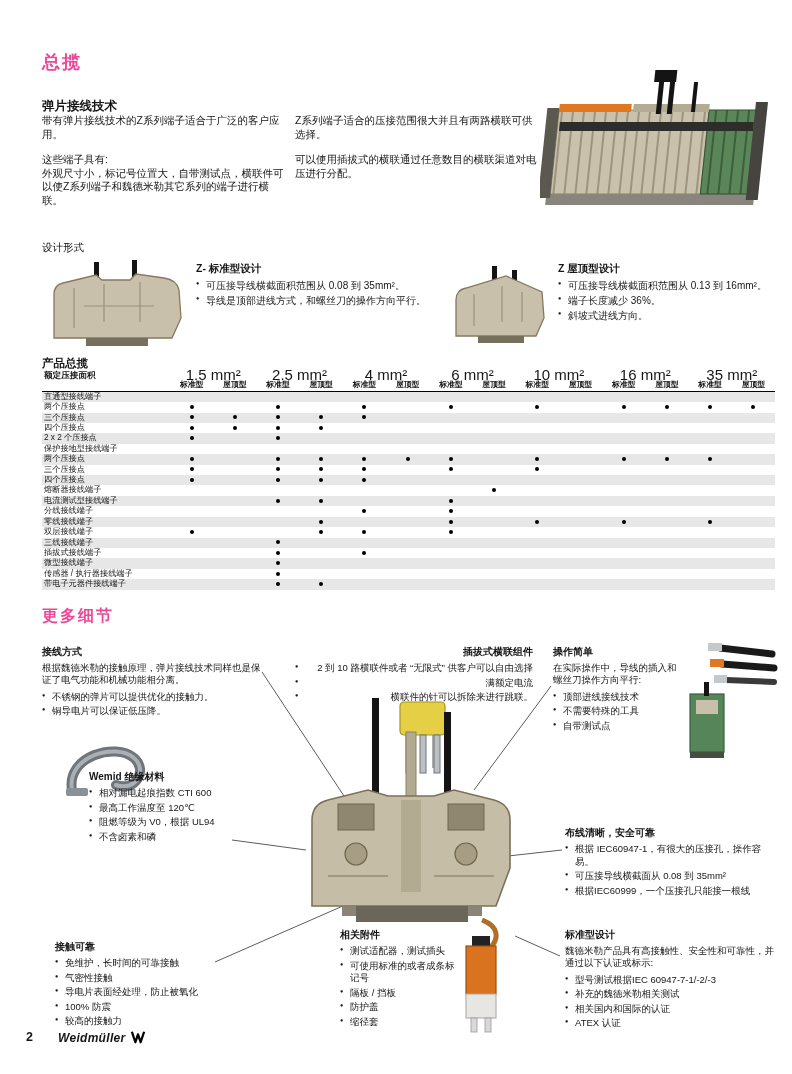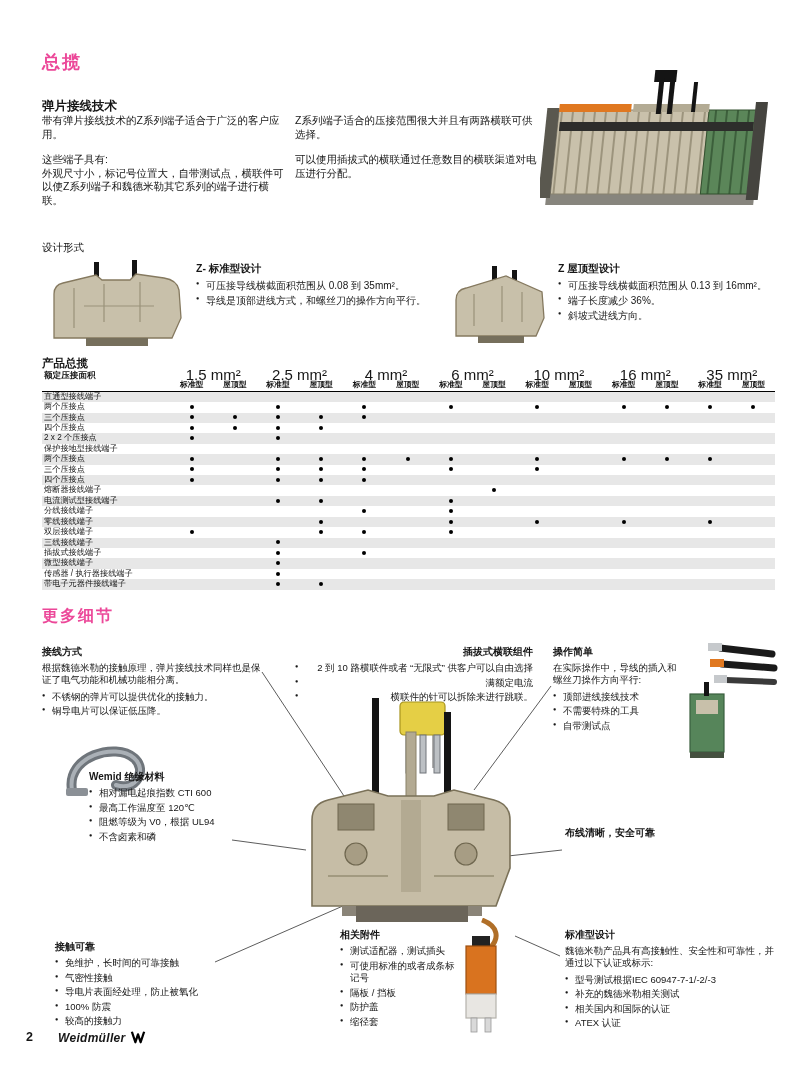--- a/index.html
+++ b/index.html
@@ -536,20 +536,25 @@
     <ul class="bullets">
         <li>相对漏电起痕指数 CTI 600</li>
         <li>最高工作温度至 120℃</li>
         <li>阻燃等级为 V0，根据 UL94</li>
         <li>不含卤素和磷</li>
       </ul>
   </div>
 
   <div class="abs" style="left:565px;top:820px;width:214px;margin-top:6px;">
     <h4 class="blk-title">布线清晰，安全可靠</h4>
+    <ul class="bullets">
+        <li>根据 IEC60947-1，有很大的压接孔，操作容易。</li>
+        <li>可压接导线横截面从 0.08 到 35mm²</li>
+        <li>根据IEC60999，一个压接孔只能接一根线</li>
+      </ul>
   </div>
 
   <svg class="abs" style="left:298px;top:698px;" width="226" height="252" viewBox="0 0 226 252">
     <rect x="74" y="0" width="7" height="100" fill="#141414"></rect>
     <rect x="146" y="14" width="7" height="86" fill="#141414"></rect>
     <rect x="108" y="34" width="10" height="66" fill="#b3aa92" stroke="#8a8168" stroke-width="1"></rect>
     <path d="M14 208 L14 122 Q14 106 30 102 L70 92 L90 98 L136 98 L156 92 L196 102 Q212 106 212 122 L212 170 L198 208 Z" fill="#c6bda6" stroke="#7a7158" stroke-width="1.6"></path>
     <rect x="40" y="106" width="36" height="26" fill="#8f8770" stroke="#6f674f" stroke-width="1"></rect>
     <rect x="150" y="106" width="36" height="26" fill="#8f8770" stroke="#6f674f" stroke-width="1"></rect>
     <rect x="103" y="102" width="20" height="92" fill="#b3aa92"></rect>

